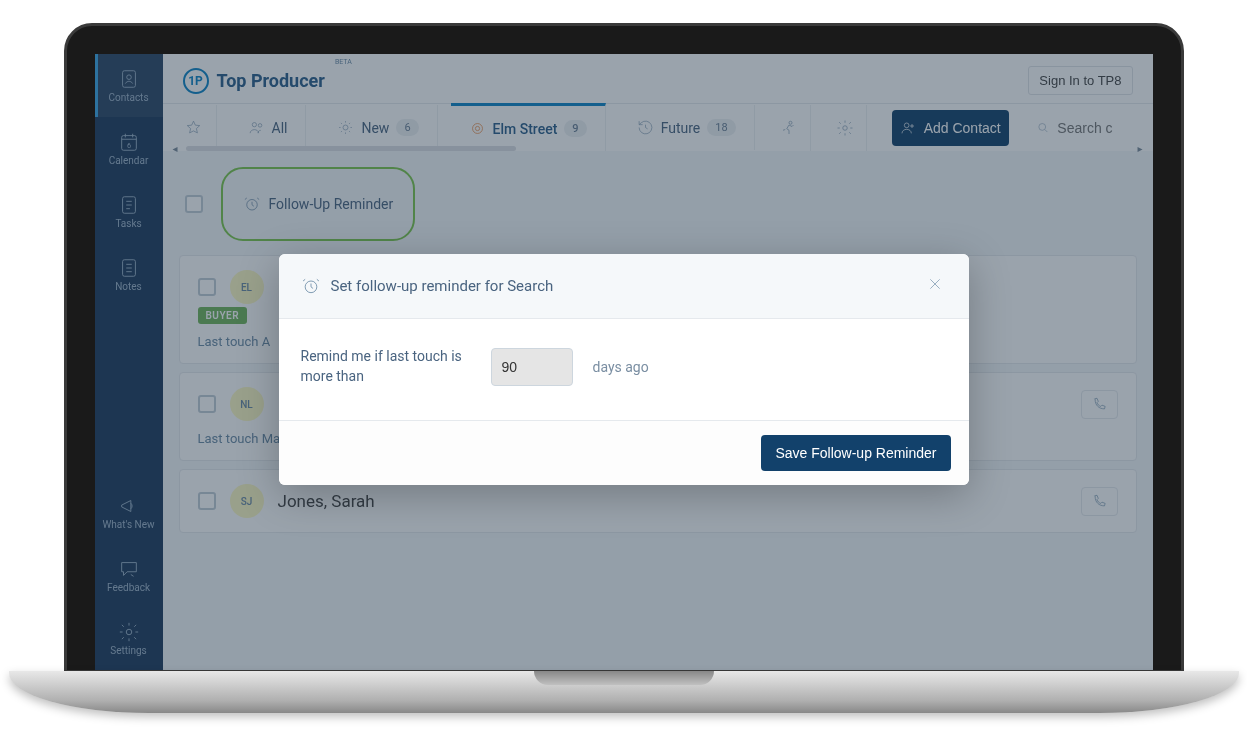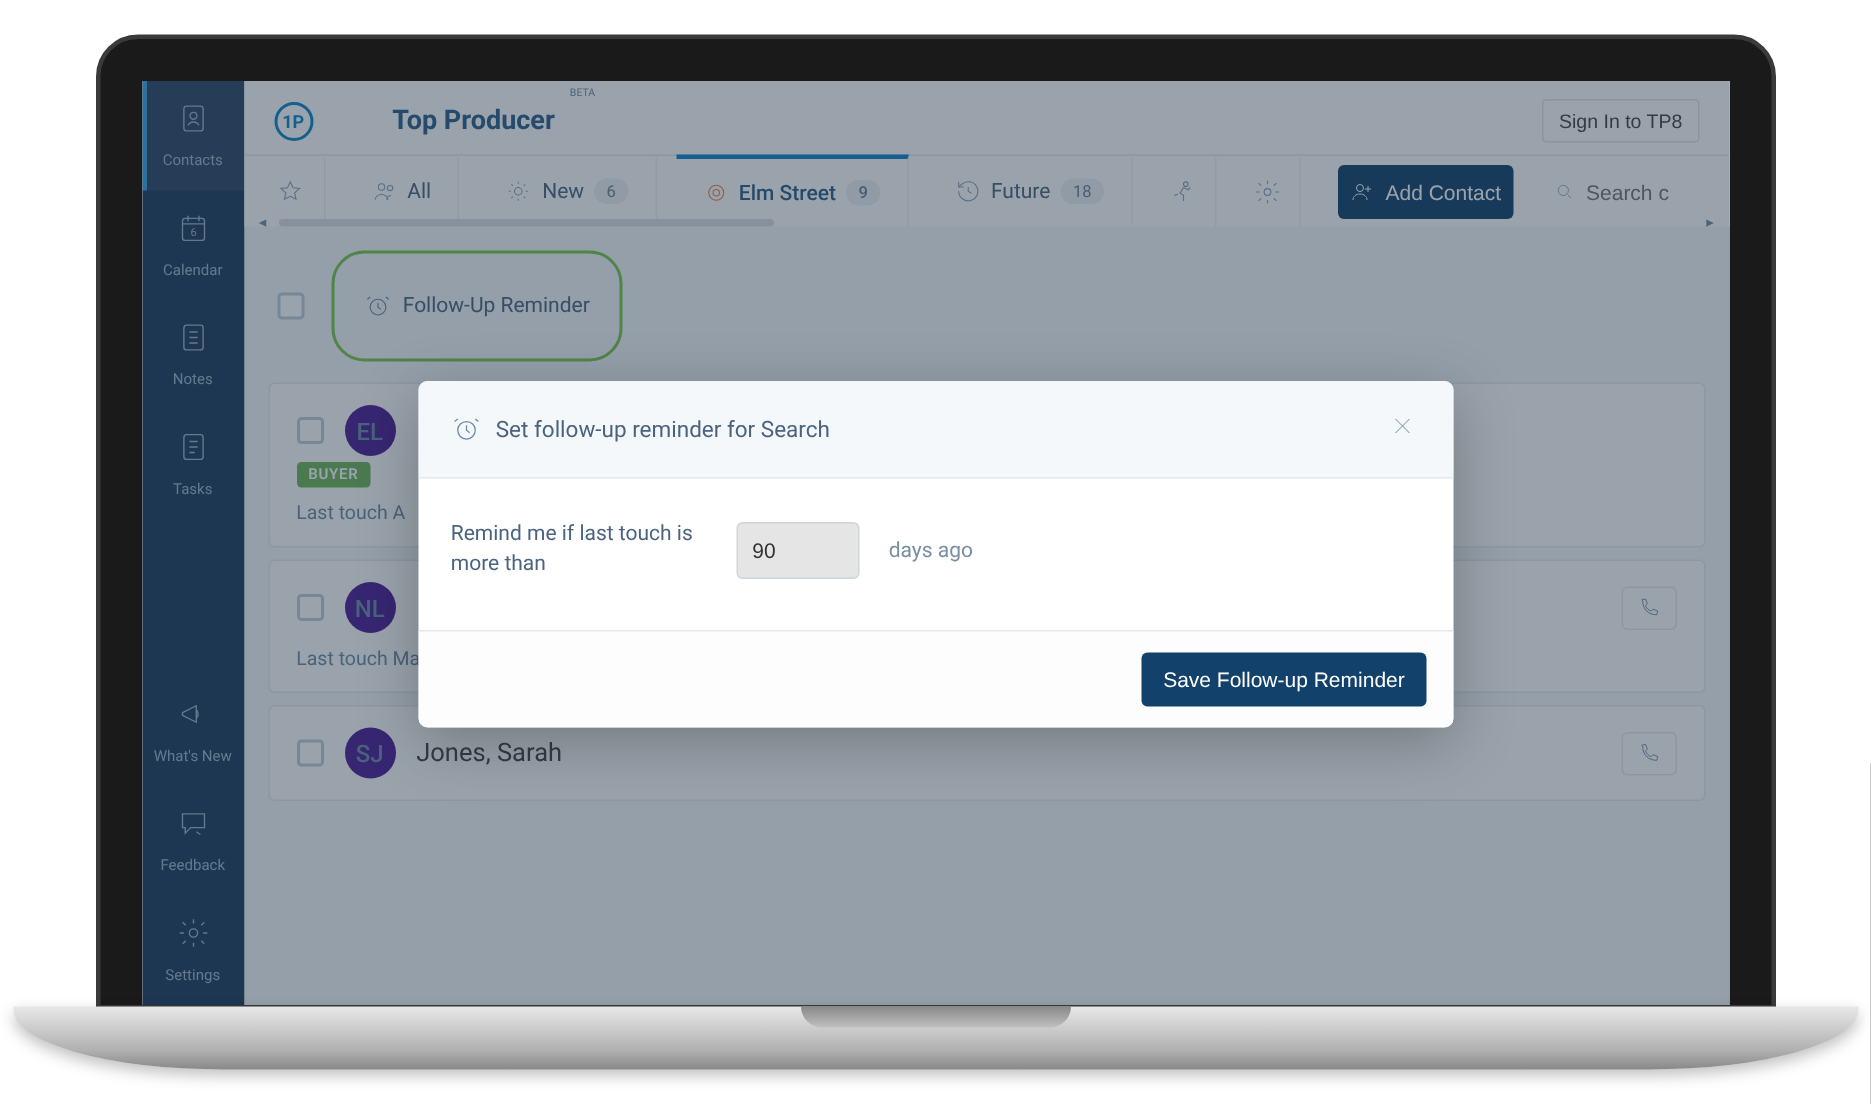--- a/index.html
+++ b/index.html
@@ -10,28 +10,28 @@
 .laptop-base { position: absolute; bottom: 0; left: -55px; right: -55px; height: 42px; background: linear-gradient(180deg, #e8e8e8 0%, #d0d0d0 30%, #b0b0b0 70%, #888 100%); border-radius: 0 0 140px 140px / 0 0 40px 40px; }
 .laptop-notch { position: absolute; top: 0; left: 50%; transform: translateX(-50%); width: 180px; height: 14px; background: linear-gradient(180deg, #888 0%, #c0c0c0 100%); border-radius: 0 0 14px 14px; }
 .laptop-base::after { content:''; position:absolute; inset: 0 0 0 0; border-radius: inherit; box-shadow: 0 4px 10px rgba(0,0,0,0.25); pointer-events:none; }
 
 .app { display: flex; width: 100%; height: 100%; position: relative; }
 .sidebar { width: 68px; background: #1d3a5c; display: flex; flex-direction: column; }
 .sidebar-item { display: flex; flex-direction: column; align-items: center; justify-content: center; padding: 14px 0; color: #9db3c9; cursor: pointer; position: relative; }
 .sidebar-item.active { background: rgba(255,255,255,0.06); }
 .sidebar-item.active::before { content:''; position:absolute; left:0; top:0; bottom:0; width:3px; background:#3aa6e8; }
 .sidebar-item svg { width: 22px; height: 22px; stroke: currentColor; fill: none; }
-.sidebar-label { font-size: 10px; margin-top: 12px; color: #9db3c9; }
+.sidebar-label { font-size: 10px; margin-top: 2px; color: #9db3c9; }
 .sidebar-spacer { flex: 1; }
 
 .main { flex: 1; display: flex; flex-direction: column; background: #f5f7f9; min-width: 0; }
 .topbar { display: flex; align-items: center; padding: 12px 20px 8px 20px; background: #fff; }
 .logo { display: flex; align-items: center; gap: 8px; }
 .logo-mark { width: 26px; height: 26px; border-radius: 50%; border: 2px solid #0c84c6; display: flex; align-items: center; justify-content: center; color:#0c84c6; font-weight:700; font-size:12px; }
-.logo-text { font-size: 18px; color: #2a5e8a; font-weight: 700; margin-left: 45px; }
+.logo-text { font-size: 18px; color: #2a5e8a; font-weight: 700; }
 .logo-beta { font-size: 7px; color: #6a8aa5; margin-top:-10px; margin-left:2px; align-self:flex-start; }
 .topbar-spacer { flex: 1; }
 .signin-link { font-size: 13px; color: #444; padding: 6px 10px; border:1px solid #e0e4e8; border-radius:3px; background:#fff; cursor:pointer; white-space:nowrap; }
 
 .tabbar { display: flex; align-items: center; background: #fff; border-top: 1px solid #e5e9ed; padding: 0 8px; gap: 13px; position: relative; }
 .tab { display: flex; align-items: center; gap: 7px; padding: 14px 18px; font-size: 14px; color: #4a6480; cursor: pointer; border-right: 1px solid #edf0f3; white-space:nowrap; }
 .tab.star-tab { padding: 14px 14px; }
 .tab.active { border-top: 3px solid #0c84c6; margin-top:-1px; color: #2a5e8a; font-weight:500; }
 .tab svg { width: 17px; height: 17px; stroke: #8aa0b6; fill:none; }
 .tab.active svg { stroke: #e8823a; }
@@ -49,21 +49,21 @@
 .scroll-arrow.right { margin-left:auto; }
 
 .content { flex: 1; overflow: hidden; padding: 10px 16px 0 16px; display:flex; flex-direction:column; gap:8px; }
 .action-row { display: flex; align-items: center; gap: 18px; padding: 6px 0 6px 6px; }
 .checkbox { width: 18px; height: 18px; border: 2px solid #c0ccd6; border-radius: 3px; background: #fff; cursor: pointer; flex-shrink:0; }
 .followup-pill { display: inline-flex; align-items: center; gap: 8px; padding: 26px 20px; border: 2px solid #7ac74c; border-radius: 22px; color: #4a6480; font-size: 14px; cursor: pointer; }
 .followup-pill svg { width:18px; height:18px; stroke:#6a8aa5; fill:none; }
 
 .card { background: #fff; border: 1px solid #e5e9ed; border-radius: 4px; padding: 14px 18px; }
 .card-row { display: flex; align-items: center; gap: 14px; }
-.avatar { width: 34px; height: 34px; border-radius: 50%; background: #4c1d95; display: flex; align-items: center; justify-content: center; color: #6a8aa5; font-size: 16px; font-weight:500; flex-shrink:0; }
+.avatar { width: 34px; height: 34px; border-radius: 50%; background: #fef9c3; display: flex; align-items: center; justify-content: center; color: #6a8aa5; font-size: 10px; font-weight:500; flex-shrink:0; }
 .contact-name { font-size: 17px; color: #444; }
 .tag-buyer { display:inline-block; background:#6fb55a; color:#fff; font-size:10px; font-weight:600; padding:3px 8px; border-radius:3px; letter-spacing:0.5px; }
 .last-touch { margin-top:10px; font-size:13px; color:#6a8aa5; }
 .card-action { margin-left:auto; display:flex; align-items:center; gap:6px; color:#6a8aa5; font-size:14px; border:1px solid #e5e9ed; padding:6px 10px; border-radius:4px; cursor:pointer; }
 .card-action svg { width:15px; height:15px; stroke:#6a8aa5; fill:none; }
 
 .overlay { position: absolute; inset: 0; background: rgba(30,50,70,0.45); display: flex; }
 .modal { position: absolute; top: 200px; left: 50%; transform: translateX(-50%); width: 690px; background: #fff; border-radius: 6px; box-shadow: 0 10px 40px rgba(0,0,0,0.25); overflow:hidden; }
 .modal-header { display: flex; align-items: center; gap: 10px; padding: 18px 22px; background: #f5f8fa; color: #4a6480; font-size: 15px; border-bottom:1px solid #e5e9ed; }
 .modal-header svg { width:20px; height:20px; stroke:#6a8aa5; fill:none; }
@@ -97,30 +97,30 @@
             <svg viewBox="0 0 24 24">
                 <rect x="4" y="5" width="16" height="16" rx="2"></rect>
                 <path d="M4 9h16M8 3v4M16 3v4"></path>
                 <text x="12" y="18" text-anchor="middle" font-size="8" fill="#9db3c9" stroke="none">6</text>
               </svg>
             <span class="sidebar-label">Calendar</span>
           </div>
           <div class="sidebar-item">
             <svg viewBox="0 0 24 24">
                 <rect x="5" y="3" width="14" height="18" rx="2"></rect>
+                <path d="M9 8h6M9 12h6M9 16h4"></path>
+              </svg>
+            <span class="sidebar-label">Tasks</span>
+          </div>
+          <div class="sidebar-item">
+            <svg viewBox="0 0 24 24">
+                <rect x="5" y="3" width="14" height="18" rx="2"></rect>
                 <path d="M9 8h6M9 12h6M9 16h6"></path>
               </svg>
             <span class="sidebar-label">Notes</span>
-          </div>
-          <div class="sidebar-item">
-            <svg viewBox="0 0 24 24">
-                <rect x="5" y="3" width="14" height="18" rx="2"></rect>
-                <path d="M9 8h6M9 12h6M9 16h4"></path>
-              </svg>
-            <span class="sidebar-label">Tasks</span>
           </div>
           <div class="sidebar-spacer"></div>
           <div class="sidebar-item">
             <svg viewBox="0 0 24 24">
                 <path d="M4 11v2l10 5V6L4 11zM14 9a4 4 0 0 1 0 6"></path>
               </svg>
             <span class="sidebar-label">What's New</span>
           </div>
           <div class="sidebar-item">
             <svg viewBox="0 0 24 24">

